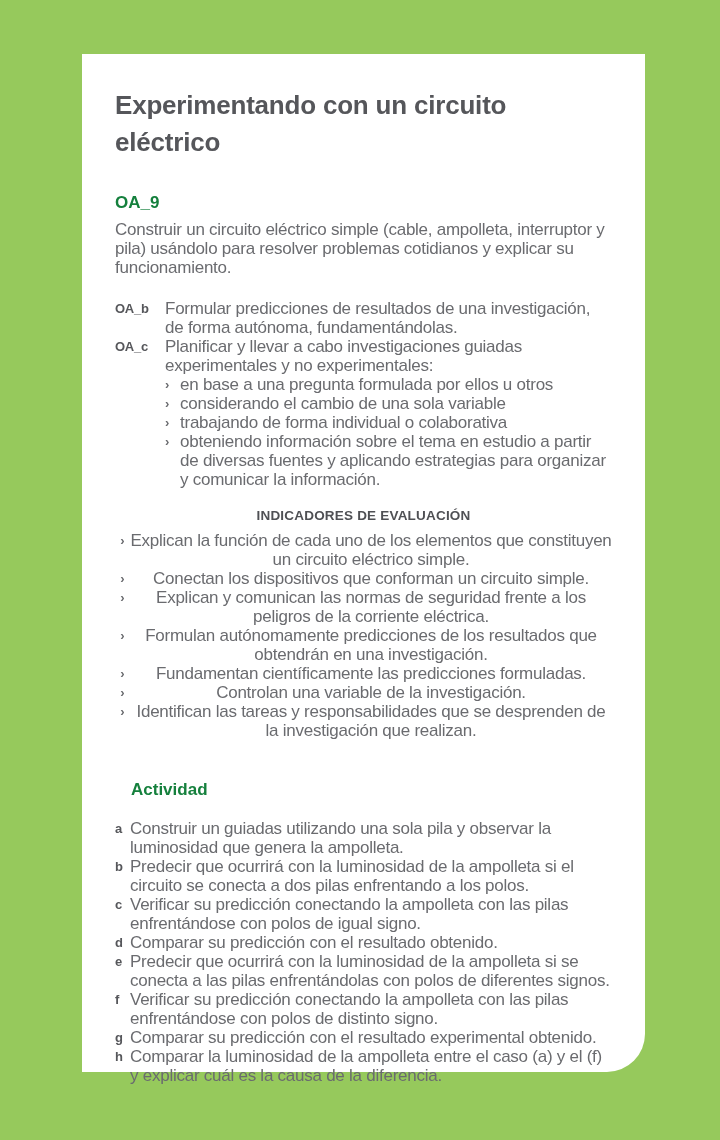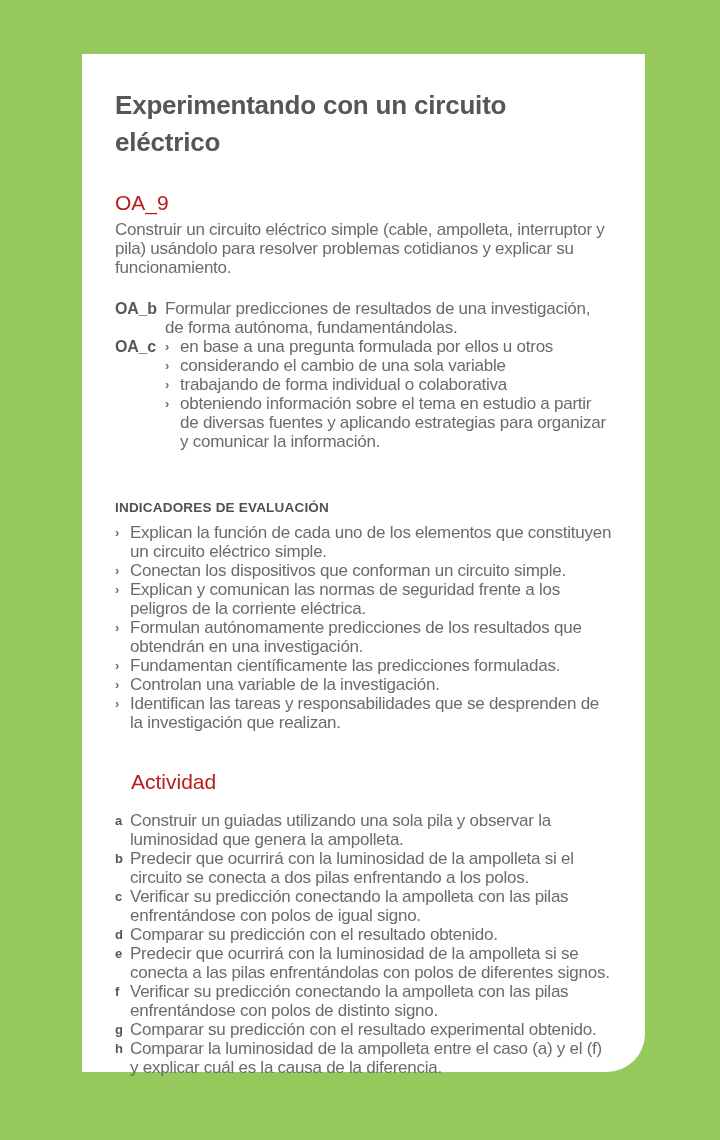--- a/index.html
+++ b/index.html
@@ -31,56 +31,56 @@
     margin: 33px 0 0 0;
     max-width: 470px;
     font-size: 26px;
     line-height: 37px;
     font-weight: bold;
     color: #55565A;
     letter-spacing: -0.2px;
   }
   .green-head {
     margin: 29px 0 0 0;
-    font-size: 21px;
+    font-size: 17px;
     line-height: 26px;
-    font-weight: normal;
-    color: #b91c1c;
+    font-weight: bold;
+    color: #15803d;
   }
   .body-text {
     margin: 0;
     font-size: 17px;
     line-height: 19px;
     color: #6A6B6F;
     letter-spacing: -0.25px;
   }
   .intro-gap { margin-top: 4px; }
   .oa-list { margin-top: 22px; }
   .oa-item {
     display: grid;
     grid-template-columns: 50px 1fr;
   }
   .oa-code {
-    font-size: 16px;
+    font-size: 13px;
     line-height: 19px;
     font-weight: bold;
     color: #56575B;
     letter-spacing: -0.25px;
   }
   .bullet-row {
     display: grid;
     grid-template-columns: 15px 1fr;
   }
   .bullet-glyph {
     font-size: 13px;
     line-height: 19px;
     color: #6A6B6F;
     font-weight: bold;
   }
-  .ind-section { margin-top: 48px; }
+  .ind-section { margin-top: 18px; text-align: center; }
   .ind-head {
     margin: 0;
     font-size: 13.5px;
     line-height: 18px;
     font-weight: bold;
     color: #4F5054;
     letter-spacing: 0.2px;
   }
   .ind-list { margin-top: 6px; }
   .act-section { margin-top: 37px; }
@@ -117,20 +117,21 @@
             <p class="body-text">Formular predicciones de resultados de una investigación, de forma autónoma, fun­damentándolas.</p>
             <div>
               
             </div>
           </div>
         </div>
 
         <div class="oa-item">
           <span class="oa-code">OA_c</span>
           <div>
+            <p class="body-text">Planificar y llevar a cabo investigaciones guiadas experimentales y no experimentales:</p>
             <div>
 
                 <div class="bullet-row">
                   <span class="bullet-glyph">›</span>
                   <span class="body-text">en base a una pregunta formulada por ellos u otros</span>
                 </div>
 
                 <div class="bullet-row">
                   <span class="bullet-glyph">›</span>
                   <span class="body-text">considerando el cambio de una sola variable</span>

